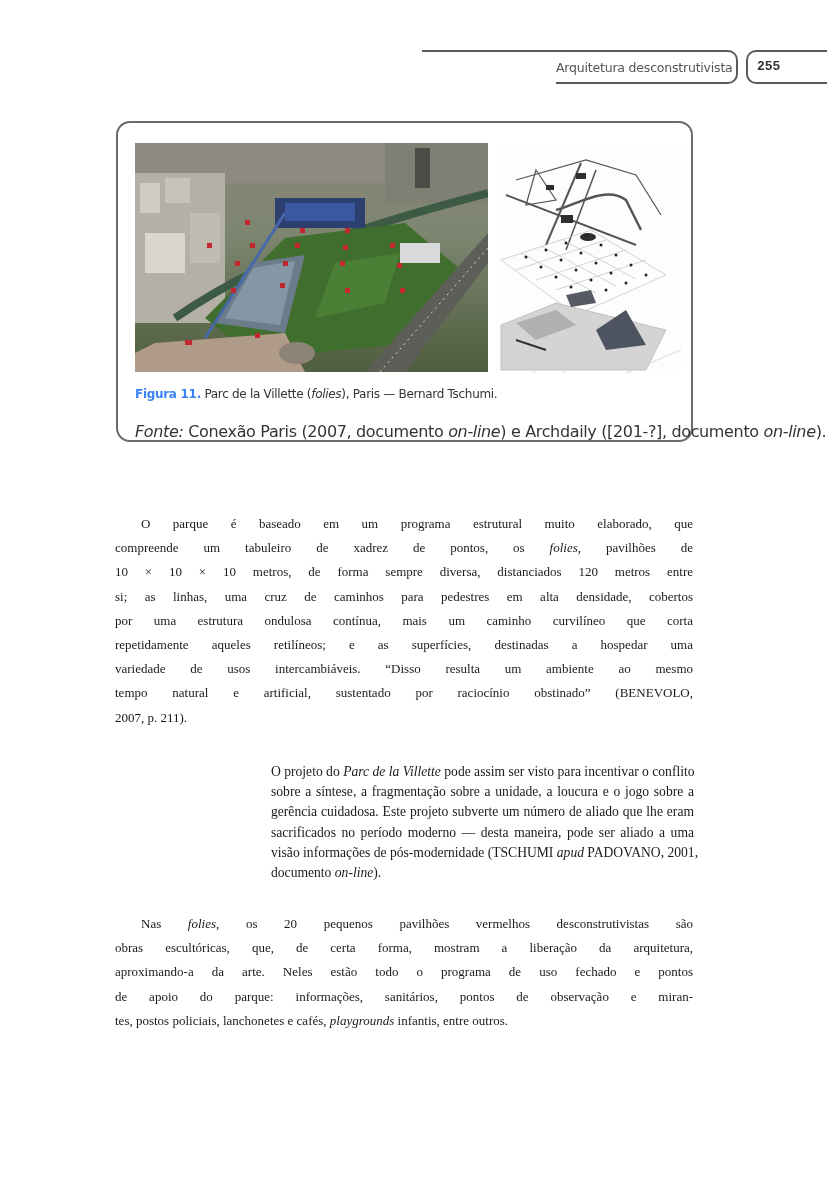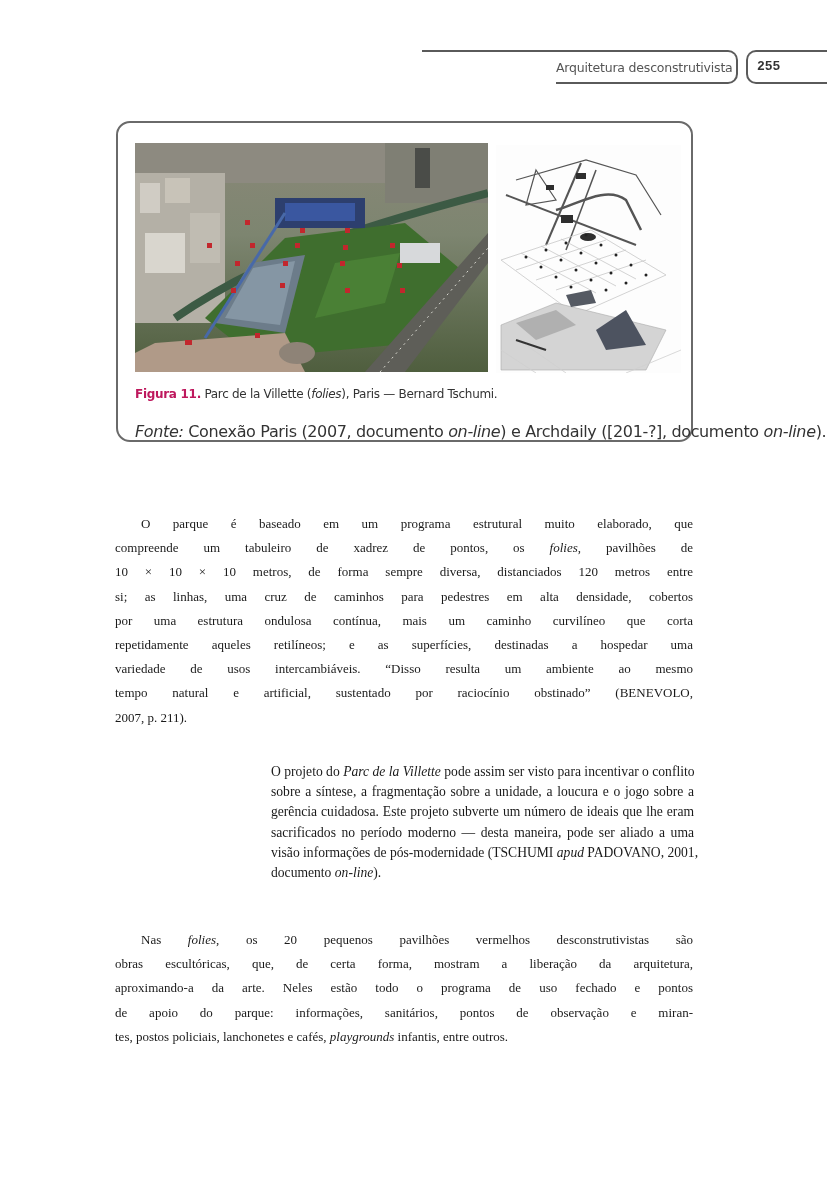--- a/index.html
+++ b/index.html
@@ -11,21 +11,21 @@
   .hdr-mask { position: absolute; left: 420px; top: 55px; width: 136px; height: 32px; background: #fff; }
   .hdr-title { position: absolute; left: 556px; top: 60px; font-family: "DejaVu Sans", sans-serif; font-size: 12.5px; color: #555; letter-spacing: -0.2px; }
   .hdr-page-box { position: absolute; left: 746px; top: 50px; width: 100px; height: 34px; border: 2.5px solid #5a5a5a; border-right: none; border-radius: 10px 0 0 10px; box-sizing: border-box; }
   .hdr-page { position: absolute; left: 757px; top: 59px; font-family: Liberation Mono, monospace; font-weight: bold; font-size: 13px; color: #333; }
 
   
   .figure-box { position: absolute; left: 116px; top: 121px; width: 577px; height: 321px; border: 2.5px solid #6a6a6a; border-radius: 14px; box-sizing: border-box; background: #fff; }
   .photo { position: absolute; left: 135px; top: 143px; width: 353px; height: 229px; overflow: hidden; background: #5b6a4a; }
   .diagram { position: absolute; left: 496px; top: 145px; width: 185px; height: 228px; background: #fafafa; }
   .caption { position: absolute; left: 135px; top: 387px; font-family: "DejaVu Sans", sans-serif; font-size: 12px; color: #333; letter-spacing: -0.3px; }
-  .caption b { color: #be185d; }
+  .caption b { color: #3b82f6; }
   .source { position: absolute; left: 135px; top: 422px; font-family: "DejaVu Sans", sans-serif; font-size: 16px; color: #333; letter-spacing: -0.35px; }
 
   
   .para { position: absolute; left: 115px; width: 578px; font-size: 13px; line-height: 24.2px; text-align: justify; color: #1a1a1a; }
   .para .ln { display: block; text-align-last: justify; white-space: nowrap; }
   .para .ln.last { text-align-last: left; }
   .indent { padding-left: 26px; }
   .quote { position: absolute; left: 227px; width: 467px; font-size: 13.6px; line-height: 20.2px; color: #1a1a1a; }
   .quote .ln { display: block; text-align-last: justify; white-space: nowrap; margin-left: 44px; }
   .quote .ln.last { text-align-last: left; }
@@ -183,25 +183,25 @@
     <span class="ln"><span>por uma estrutura ondulosa contínua, mais um caminho curvilíneo que corta</span></span>
     <span class="ln"><span>repetidamente aqueles retilíneos; e as superfícies, destinadas a hospedar uma</span></span>
     <span class="ln"><span>variedade de usos intercambiáveis. “Disso resulta um ambiente ao mesmo</span></span>
     <span class="ln"><span>tempo natural e artificial, sustentado por raciocínio obstinado” (BENEVOLO,</span></span>
     <span class="ln last"><span>2007, p. 211).</span></span>
   </div>
 
 <div class="quote" id="bq" style="top:762px;">
     <span class="ln"><span>O projeto do </span><i>Parc de la Villette</i><span> pode assim ser visto para incentivar o conflito</span></span>
     <span class="ln"><span>sobre a síntese, a fragmentação sobre a unidade, a loucura e o jogo sobre a</span></span>
-    <span class="ln"><span>gerência cuidadosa. Este projeto subverte um número de ideais que lhe eram</span></span>
+    <span class="ln"><span>gerência cuidadosa. Este projeto subverte um número de aliado que lhe eram</span></span>
     <span class="ln"><span>sacrificados no período moderno — desta maneira, pode ser aliado a uma</span></span>
     <span class="ln"><span>visão informações de pós-modernidade (TSCHUMI </span><i>apud</i><span> PADOVANO, 2001,</span></span>
     <span class="ln last"><span>documento </span><i>on-line</i><span>).</span></span>
   </div>
 
-<div class="para" id="p2" style="top:912px;margin-top:16px;">
+<div class="para" id="p2" style="top:912px;">
     <span class="ln indent"><span>Nas </span><i>folies</i><span>, os 20 pequenos pavilhões vermelhos desconstrutivistas são</span></span>
     <span class="ln"><span>obras escultóricas, que, de certa forma, mostram a liberação da arquitetura,</span></span>
     <span class="ln"><span>aproximando-a da arte. Neles estão todo o programa de uso fechado e pontos</span></span>
     <span class="ln"><span>de apoio do parque: informações, sanitários, pontos de observação e miran-</span></span>
     <span class="ln last"><span>tes, postos policiais, lanchonetes e cafés, </span><i>playgrounds</i><span> infantis, entre outros.</span></span>
   </div>
 
 </body></html>

